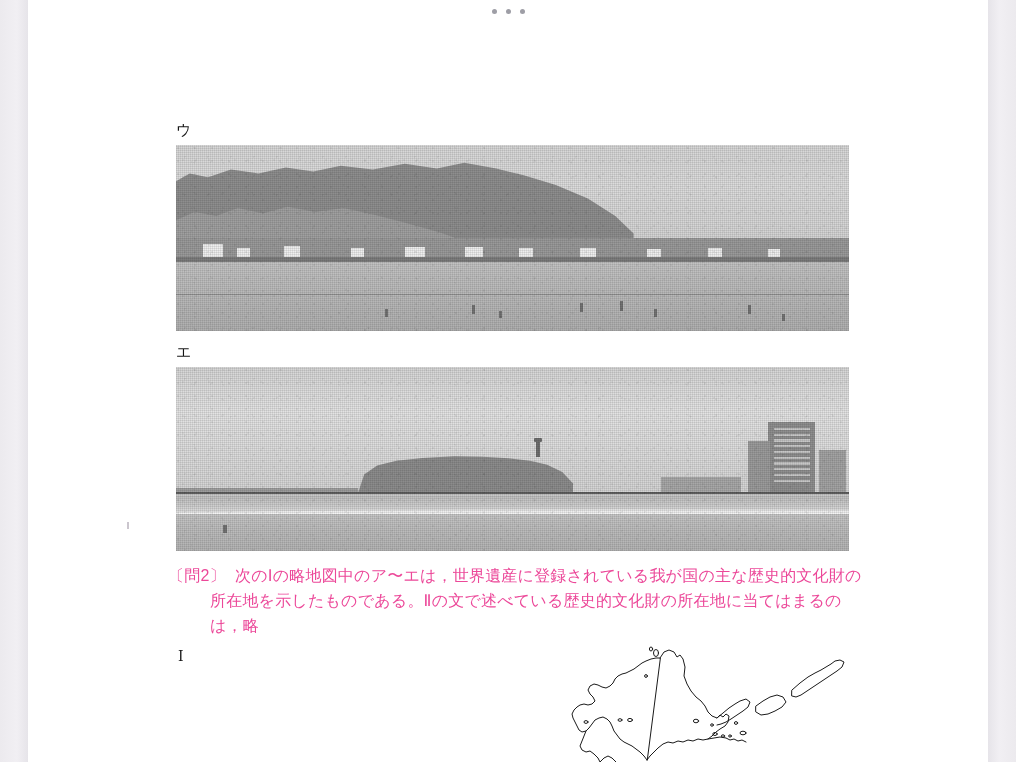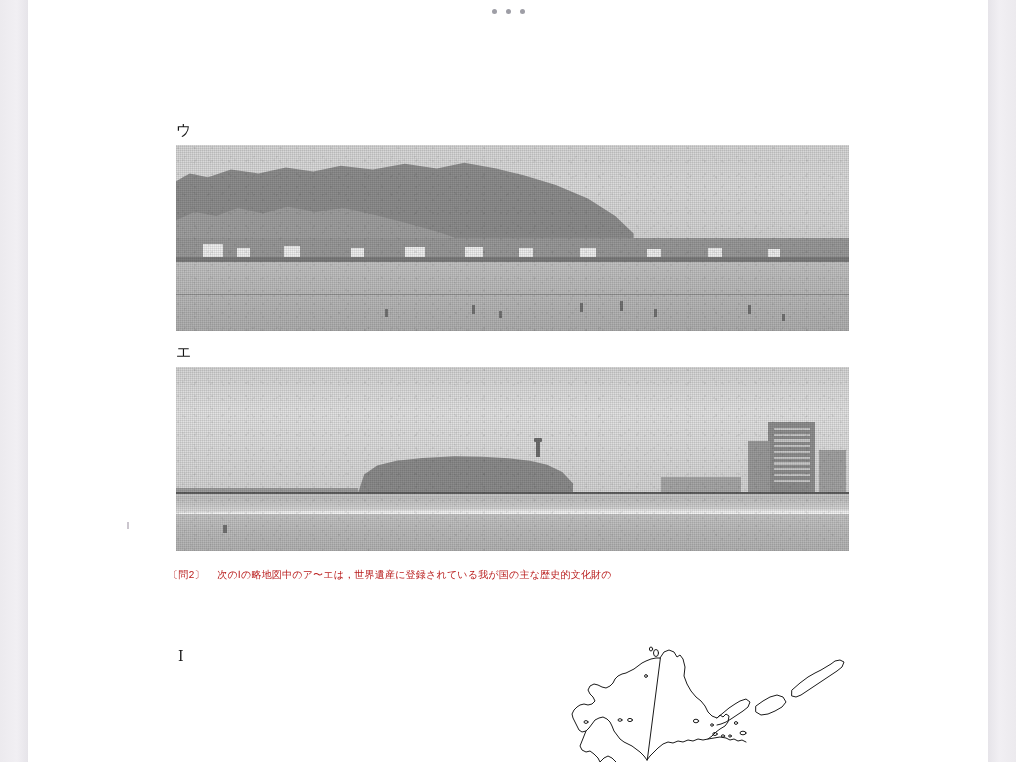--- a/index.html
+++ b/index.html
@@ -79,21 +79,21 @@
   #p2-surf{position:absolute;left:0;top:76%;width:100%;height:5%;
     background:linear-gradient(180deg,rgba(255,255,255,.15),rgba(255,255,255,.92));
     clip-path:polygon(0% 62%,14% 48%,30% 38%,48% 30%,66% 26%,82% 28%,100% 34%,100% 100%,0% 100%);}
   #p2-beach{position:absolute;left:0;top:80%;width:100%;height:20%;
     background:linear-gradient(180deg,#c6c6c6 0%,#bcbcbc 45%,#b4b4b4 100%);}
   .bldg{position:absolute;background:#8f8f8f;}
   .bldg .win{position:absolute;background:rgba(255,255,255,.5);}
 
   
   #qblock{position:absolute;left:168px;top:563px;width:700px;
-    font-family:Liberation Mono, monospace;font-size:10px;color:#b91c1c;
+    font-family:Liberation Sans, sans-serif;font-size:16px;color:#ec4899;
     line-height:25px;letter-spacing:.2px;}
   #qblock .l1{text-indent:0;}
   #qblock .l2,#qblock .l3{padding-left:42px;}
 
   
   #label-I{position:absolute;left:178px;top:648px;font-size:14px;color:#151515;
     font-family:"Liberation Serif","DejaVu Serif",serif;}
 
   
   #map{position:absolute;left:560px;top:646px;width:330px;height:116px;overflow:hidden;}
@@ -181,20 +181,21 @@
       <div id="p2-sea"></div>
       <div id="p2-surf"></div>
       <div id="p2-beach"></div>
       <span class="ppl" style="left:7%;top:86%;width:4px;height:8px;"></span>
       <div class="speckle"></div>
       <div class="grain"></div>
     </div>
 
     <div id="qblock" style="left:140px;">
       <div class="l1"><span>〔問2〕</span>&nbsp;&nbsp;<span>次のⅠの略地図中のア〜エは，世界遺産に登録されている我が国の主な歴史的文化財の</span></div>
+      <div class="l2">所在地を示したものである。Ⅱの文で述べている歴史的文化財の所在地に当てはまるのは，略</div>
     </div>
 
     <div id="label-I" style="left:150px;">Ⅰ</div>
 
     <div id="map" style="left:532px;">
       <svg width="330" height="116" viewBox="0 0 330 116" fill="none">
         <g stroke="#1a1a1a" stroke-width="1" fill="none" stroke-linejoin="round" stroke-linecap="round">
 
           <path d="M100 12 L104 6 L109 4 L114 6 L117 11 L120 9 L123 13 L125 21
                    L124 30 L127 38 L131 45 L136 51 L141 55 L145 60 L148 66

